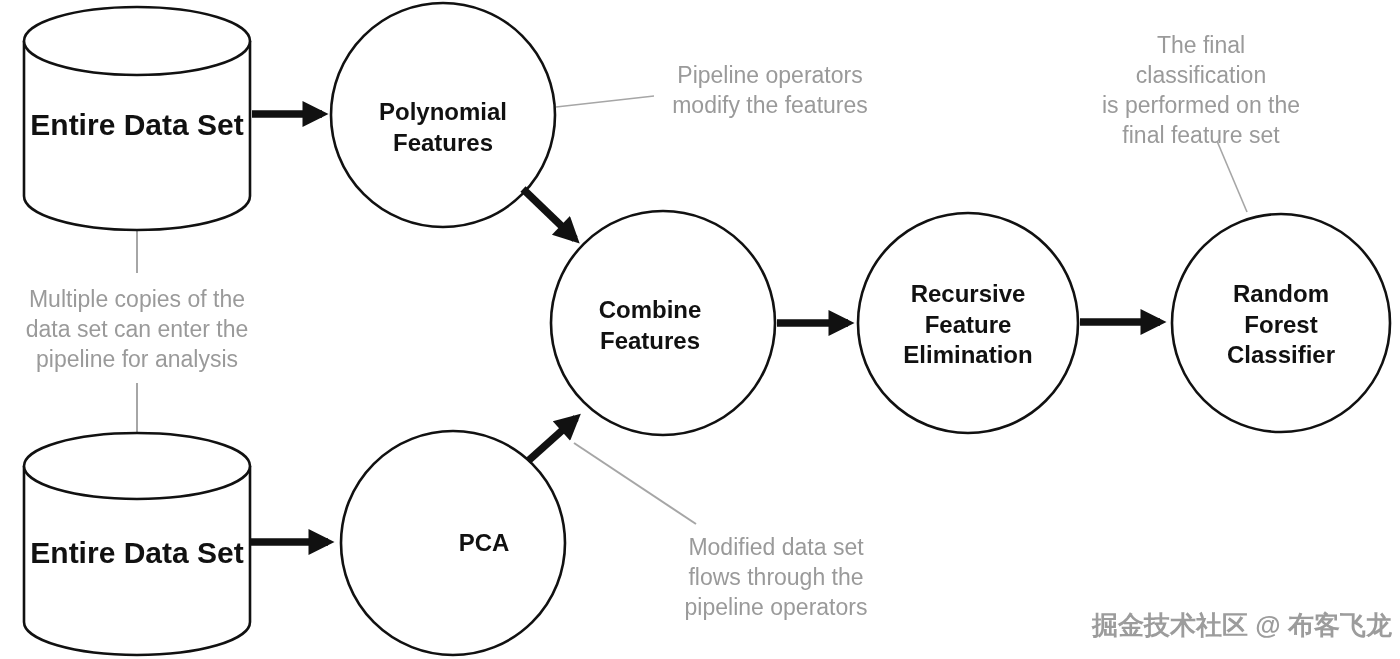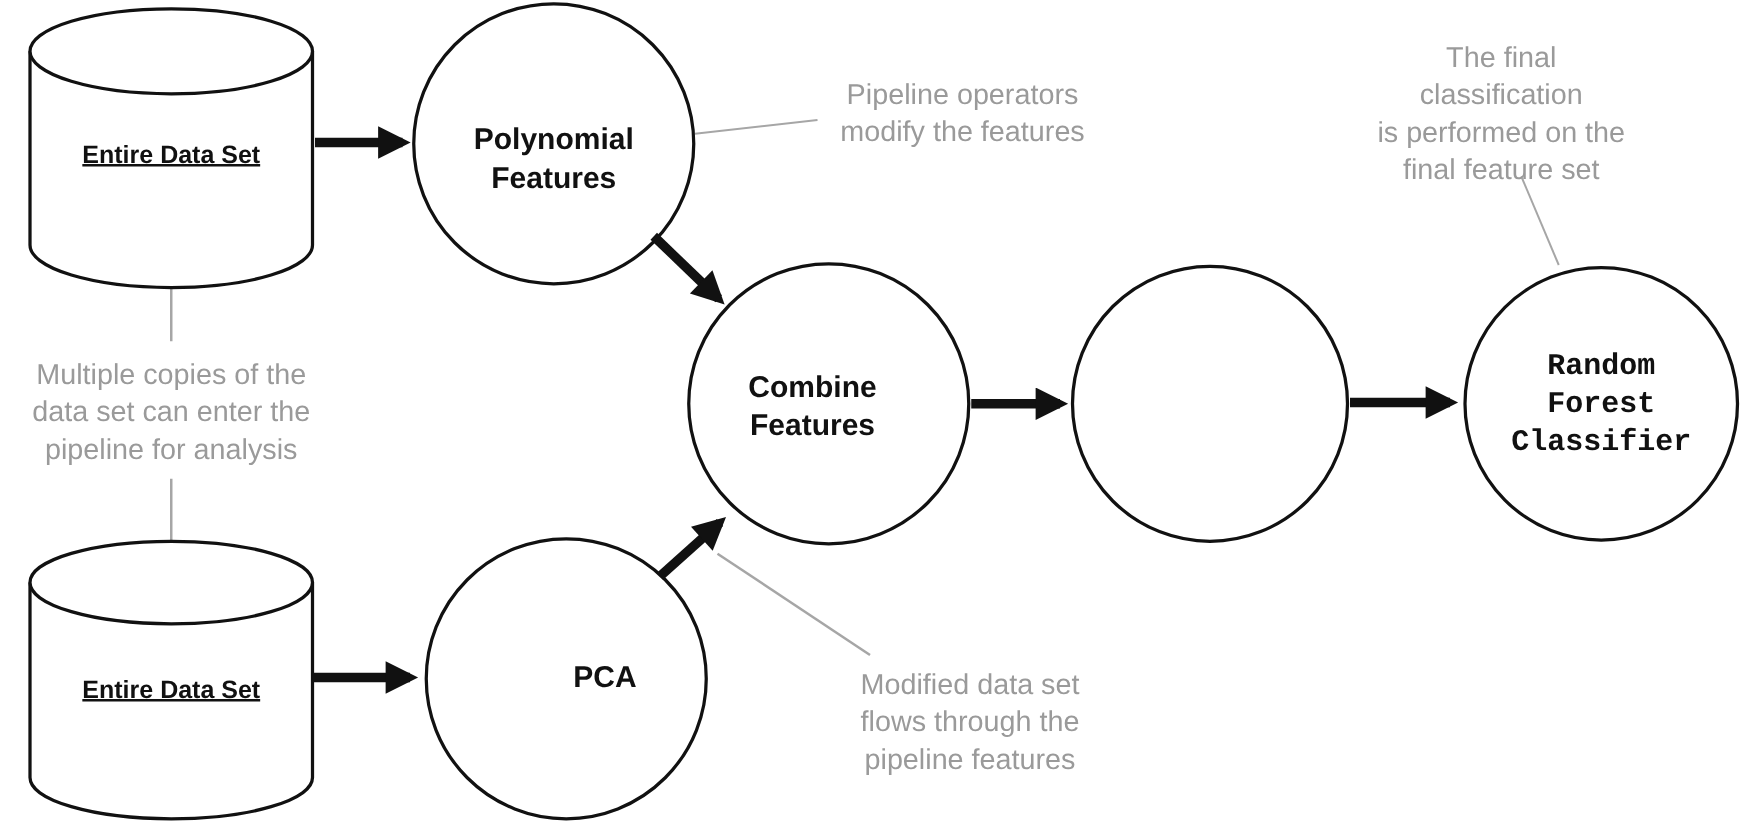--- a/index.html
+++ b/index.html
@@ -25,22 +25,21 @@
     transform: translate(-50%, -50%);
     font-weight: bold;
     font-size: 24px;
     line-height: 1.28;
     color: #111111;
     text-align: center;
     white-space: pre-line;
     letter-spacing: 0px;
   }
   .dataset-label {
-    font-size: 20px;
-    text-decoration: underline;
+    font-size: 30px;
   }
   .annotation {
     position: absolute;
     transform: translate(-50%, -50%);
     font-weight: normal;
     font-size: 23px;
     line-height: 1.3;
     color: #9a9a9a;
     text-align: center;
     white-space: pre-line;
@@ -97,38 +96,42 @@
   </svg>
 
   <div class="node-label dataset-label" style="left:137px; top:125px;">Entire Data Set</div>
 
   <div class="node-label" style="left:443px; top:128px;">Polynomial
 Features</div>
 
   <div class="node-label" style="left:650px; top:326px;">Combine
 Features</div>
 
+  <div class="node-label" style="left:968px; top:325px;">Recursive
+Feature
+Elimination</div>
 
-  <div class="node-label" style="left:1281px; top:325px;font-family:Liberation Mono, monospace;">Random
+  <div class="node-label" style="left:1281px; top:325px;">Random
 Forest
 Classifier</div>
 
   <div class="node-label dataset-label" style="left:137px; top:553px;">Entire Data Set</div>
 
   <div class="node-label" style="left:453px; top:543px;margin-left:31px;">PCA</div>
 
   <div class="annotation" style="left:770px; top:91px;">Pipeline operators
 modify the features</div>
 
   <div class="annotation" style="left:1201px; top:91px;">The final classification
 is performed on the
 final feature set</div>
 
   <div class="annotation" style="left:137px; top:330px;">Multiple copies of the
 data set can enter the
 pipeline for analysis</div>
 
   <div class="annotation" style="left:776px; top:578px;">Modified data set
 flows through the
-pipeline features</div>
+pipeline operators</div>
 
+  <div class="watermark" style="left:1242px; top:625px;">掘金技术社区 @ 布客飞龙</div>
 
 </div>
 
 </body></html>

